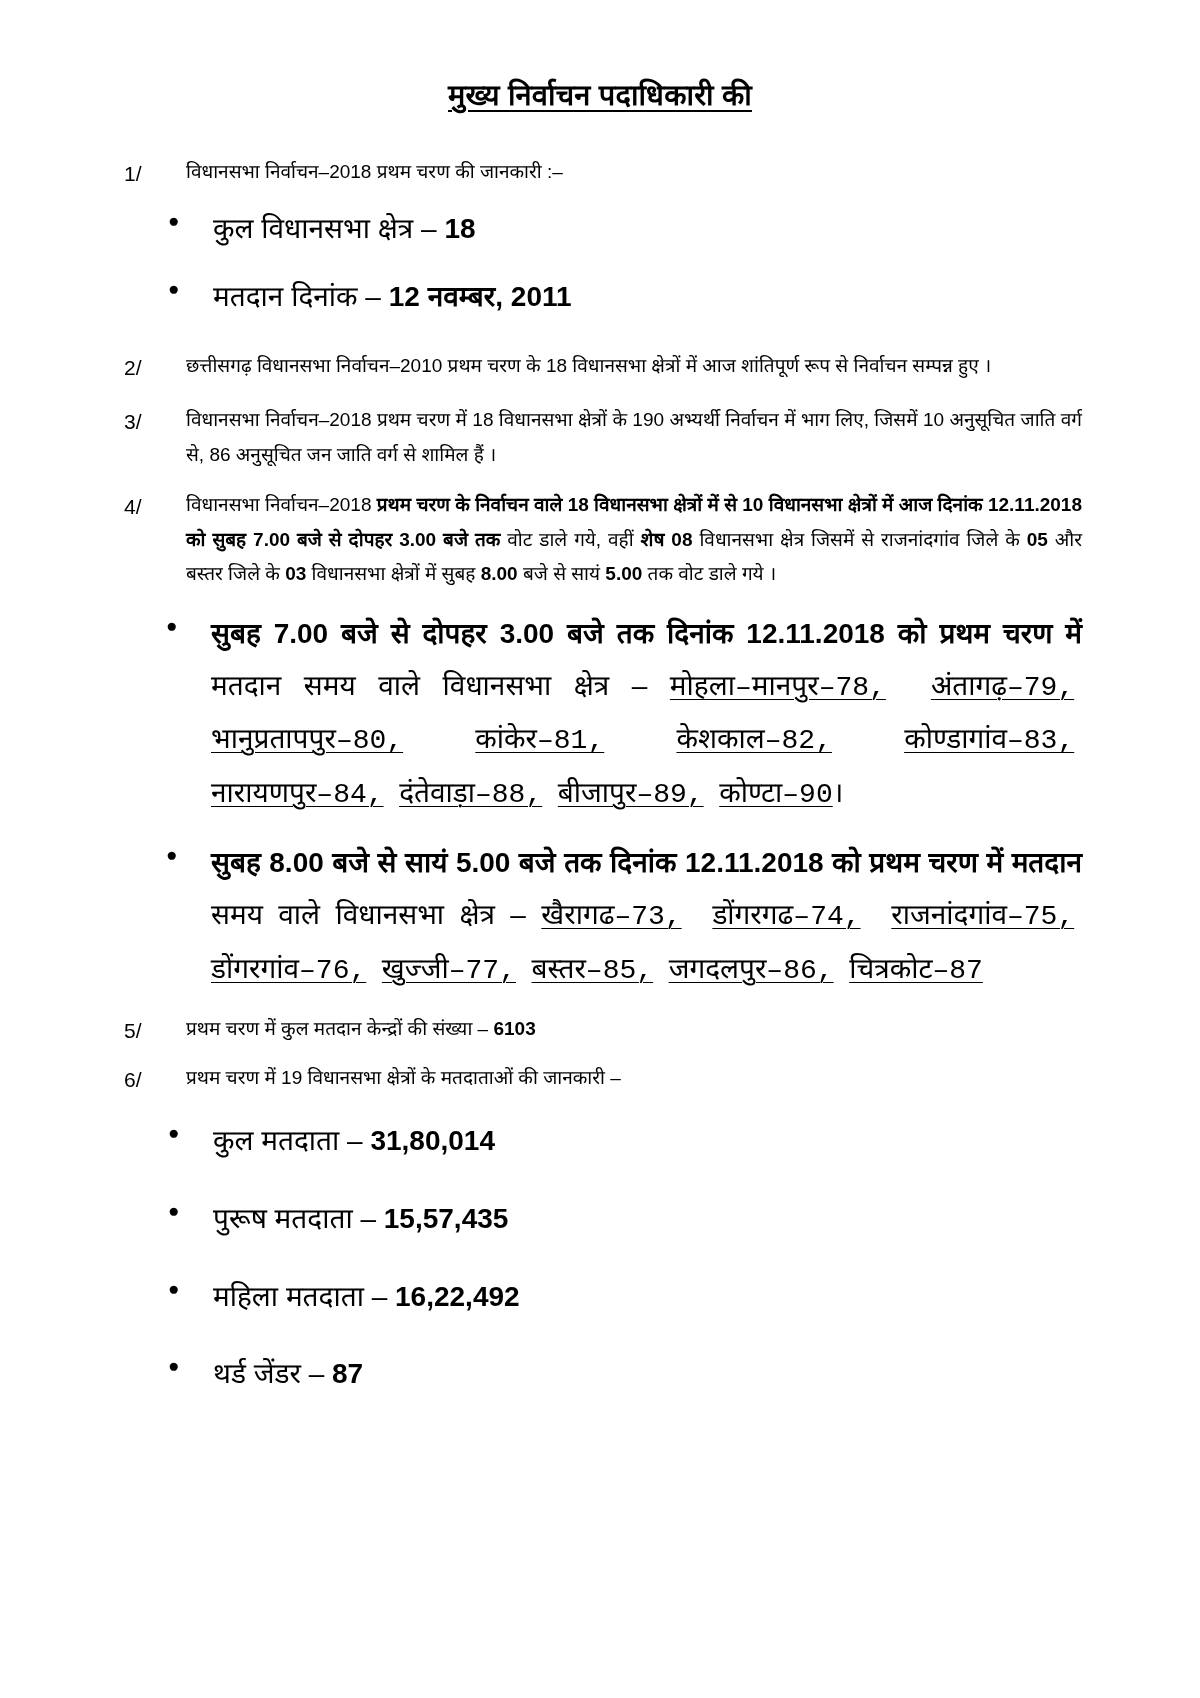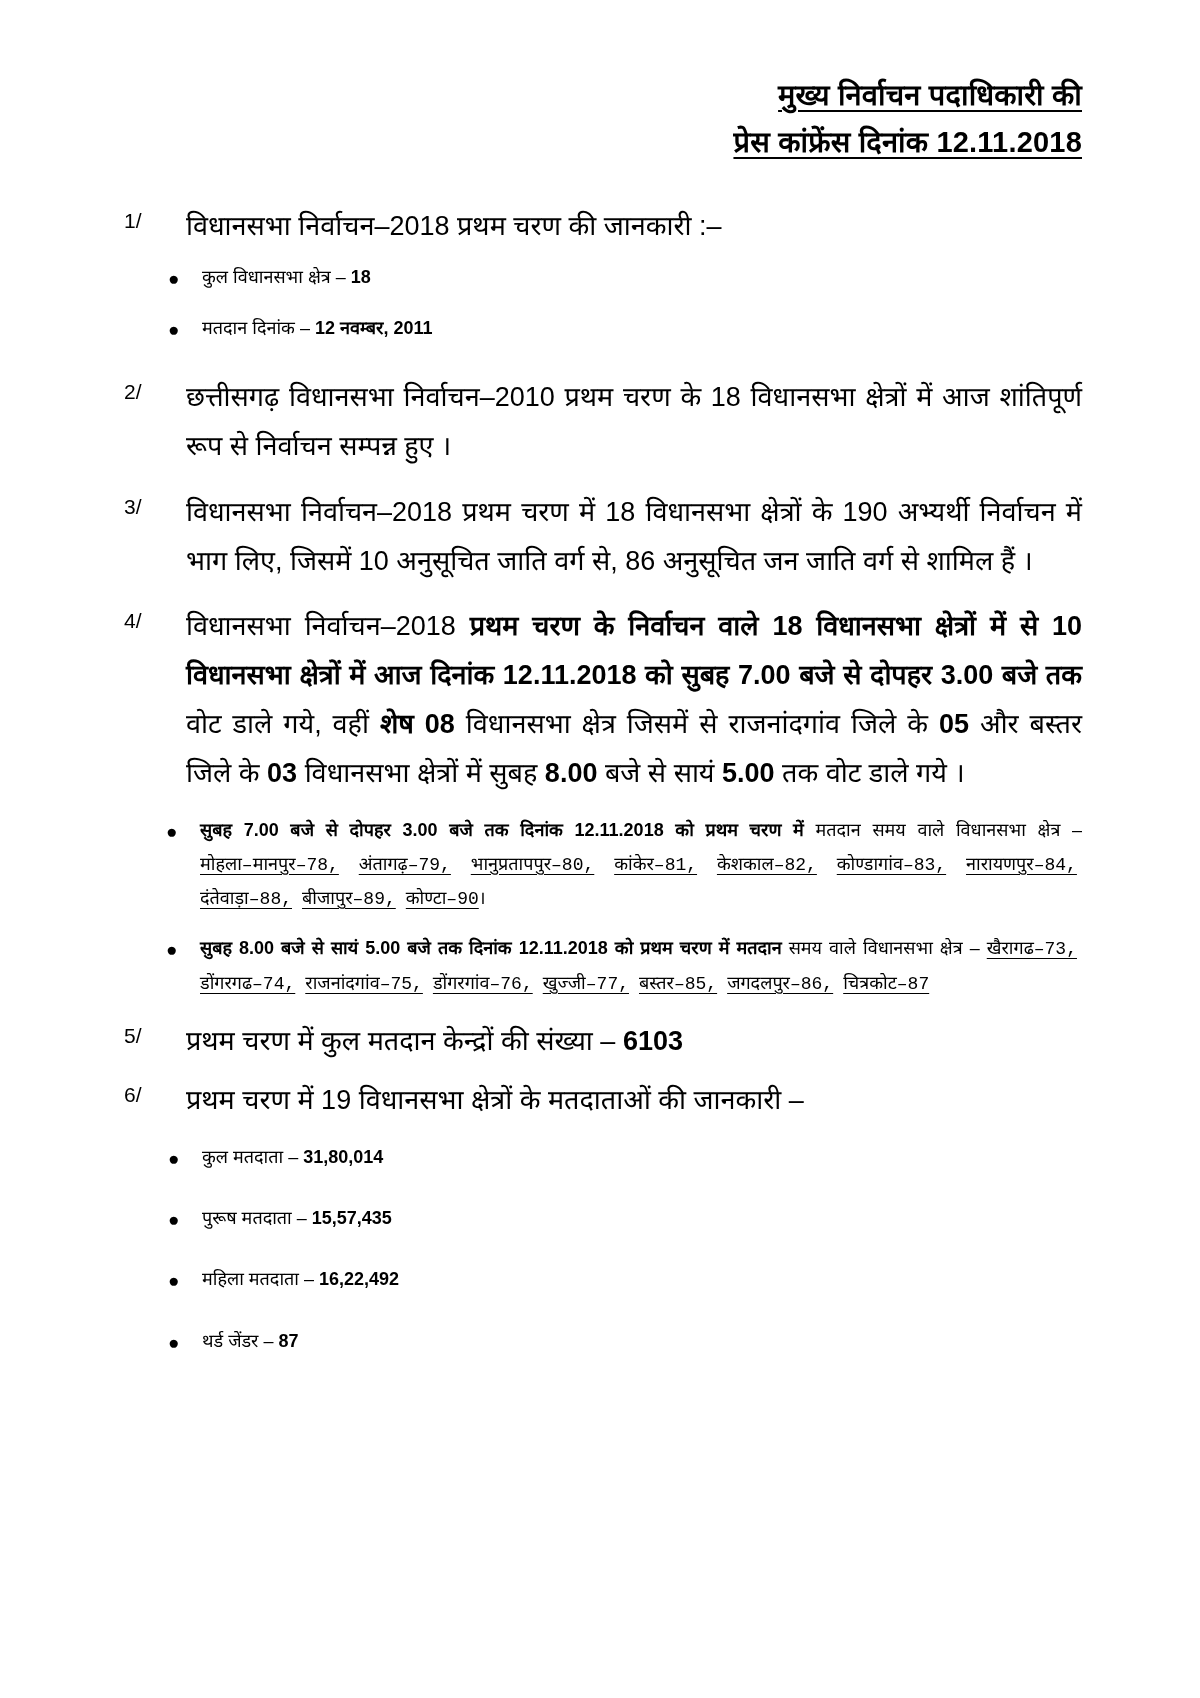--- a/index.html
+++ b/index.html
@@ -18,21 +18,21 @@
   .page {
     width: 1200px;
     height: 1698px;
     box-sizing: border-box;
     padding: 72px 118px 40px 118px;
     position: relative;
     background: #fff;
   }
   
   .title-block {
-    text-align: right;
+    text-align: center;
     margin: 0 0 36px 0;
   }
   .title-line {
     display: block;
     font-size: 29px;
     font-weight: 600;
     line-height: 1.62;
     letter-spacing: 0.2px;
     white-space: nowrap;
   }
@@ -50,21 +50,21 @@
   .item-num {
     flex: 0 0 68px;
     font-size: 21px;
     line-height: 1.82;
     padding-left: 6px;
     box-sizing: border-box;
     white-space: nowrap;
   }
   .item-body {
     flex: 1 1 auto;
-    font-size: 27px;
+    font-size: 19px;
     line-height: 1.82;
     text-align: justify;
     text-align-last: left;
   }
   .item.tight { margin-bottom: 10px; }
 
   
   .bullet {
     display: flex;
     align-items: flex-start;
@@ -72,40 +72,40 @@
     padding-left: 50px;
   }
   .bullet-dot {
     flex: 0 0 34px;
     font-size: 19px;
     line-height: 1.85;
     color: #000;
   }
   .bullet-body {
     flex: 1 1 auto;
-    font-size: 18px;
+    font-size: 28px;
     line-height: 1.85;
     text-align: justify;
     text-align-last: left;
+    margin-left: 11px;
   }
   .bullet.wide { padding-left: 48px; }
   .bullet.spaced { margin-bottom: 26px; }
 
   .b { font-weight: 700; }
   .u { text-decoration: underline; text-underline-offset: 4px; text-decoration-thickness: 1.2px; }
   .nowrap { white-space: nowrap; font-family: Liberation Mono, monospace; }
 </style>
 </head>
 <body>
 
 <div class="page">
 
   <div class="title-block">
     <span class="title-line"><span class="u">मुख्य निर्वाचन पदाधिकारी की</span></span>
-    <span class="title-line"><span class="u">प्रेस कांफ्रेंस दिनांक 12.11.2018</span></span>
   </div>
 
   <div class="item tight">
     <div class="item-num">1/</div>
     <div class="item-body">विधानसभा निर्वाचन–2018 प्रथम चरण की जानकारी :–</div>
   </div>
 
   <div class="bullet">
     <div class="bullet-dot">●</div>
     <div class="bullet-body"><span>कुल विधानसभा क्षेत्र – </span><span class="b">18</span></div>

